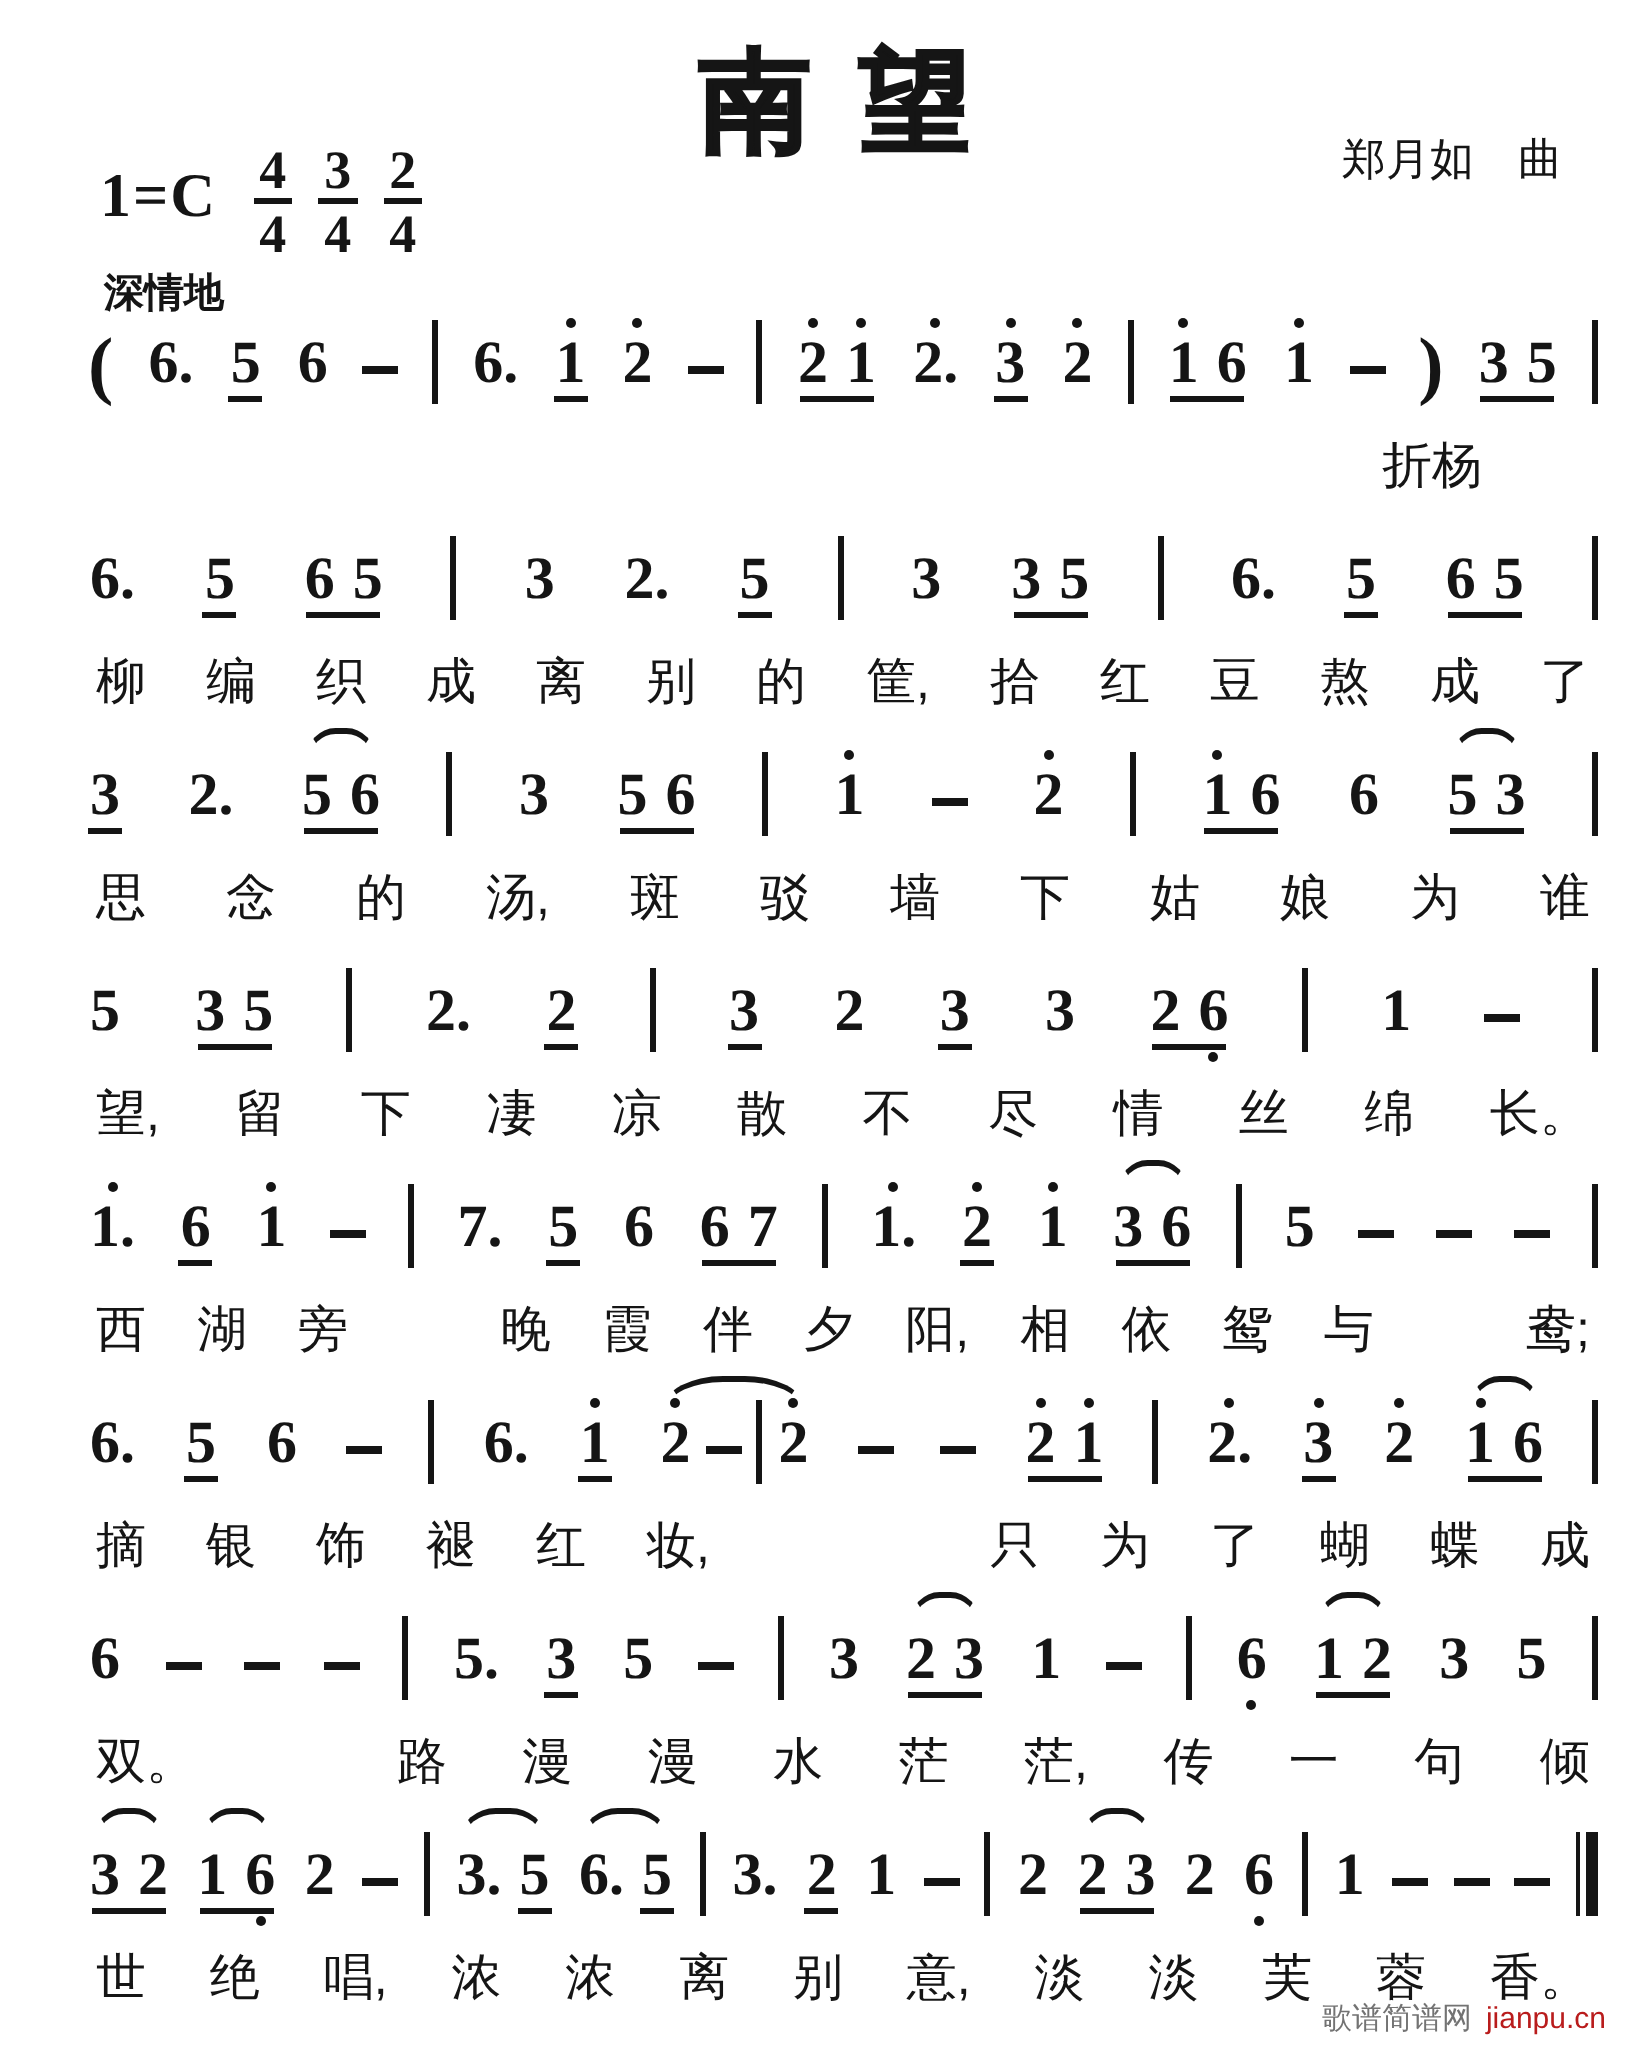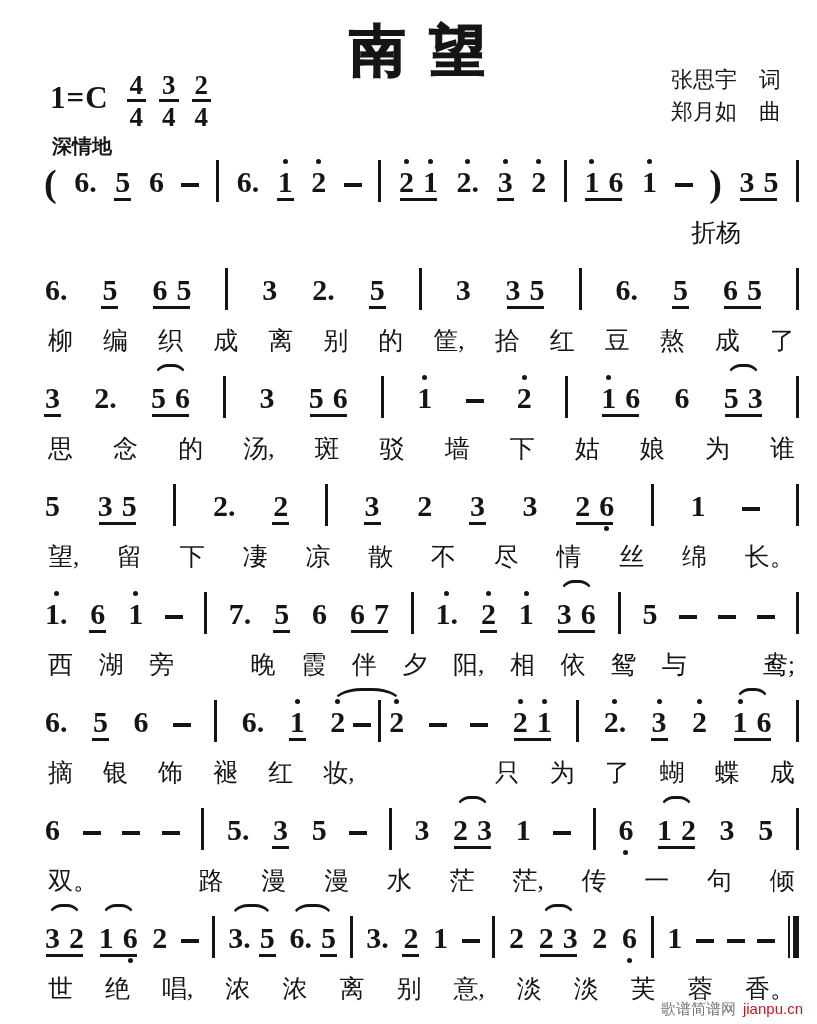--- a/index.html
+++ b/index.html
@@ -28,21 +28,21 @@
              font-family:"Liberation Sans","DejaVu Sans",sans-serif; }
   .expression { position:absolute; left:52px; top:104px; font-size:20px; font-weight:700;
                 font-family:"Liberation Sans","DejaVu Sans",sans-serif;margin-top:29px; }
 
   
   .lines { padding-top:2px; }
   .line { padding:0 18px 0 44px; margin-bottom:4px; }
   .notes { display:flex; justify-content:space-between; align-items:flex-end; height:64px; }
   .lyrics { display:flex; justify-content:space-between; align-items:center; height:40px;
             font-size:25px; padding:0 4px;
-            font-family:Liberation Serif, serif; }
+            font-family:Liberation Sans, sans-serif; }
   .lyrics.right { justify-content:flex-end; gap:12px; padding-right:58px; }
   .lyrics span { white-space:pre; }
 
   
   .note { display:flex; flex-direction:column; align-items:center; }
   .zone { height:11px; display:flex; align-items:flex-end; justify-content:center; }
   .zone.bot { align-items:flex-start; }
   .odot { width:5px; height:5px; border-radius:50%; background:#151515; margin:1px 0; }
   .digit { font-size:30px; line-height:33px; font-weight:700; padding:0 1px;
            border-bottom:3px solid transparent; }
@@ -88,21 +88,20 @@
             <div class="num">3</div>
             <div class="den">4</div>
           </div>
           <div class="meter">
             <div class="num">2</div>
             <div class="den">4</div>
           </div>
         </div>
     </div>
     <div class="credits">
-      <div>张思宇　词</div>
       <div>郑月如　曲</div>
     </div>
     <div class="expression">深情地</div>
   </div>
 
   <div class="lines" id="lines">
       <div class="line">
         <div class="notes">
           <div class="paren">(</div>
           <div class="note">

